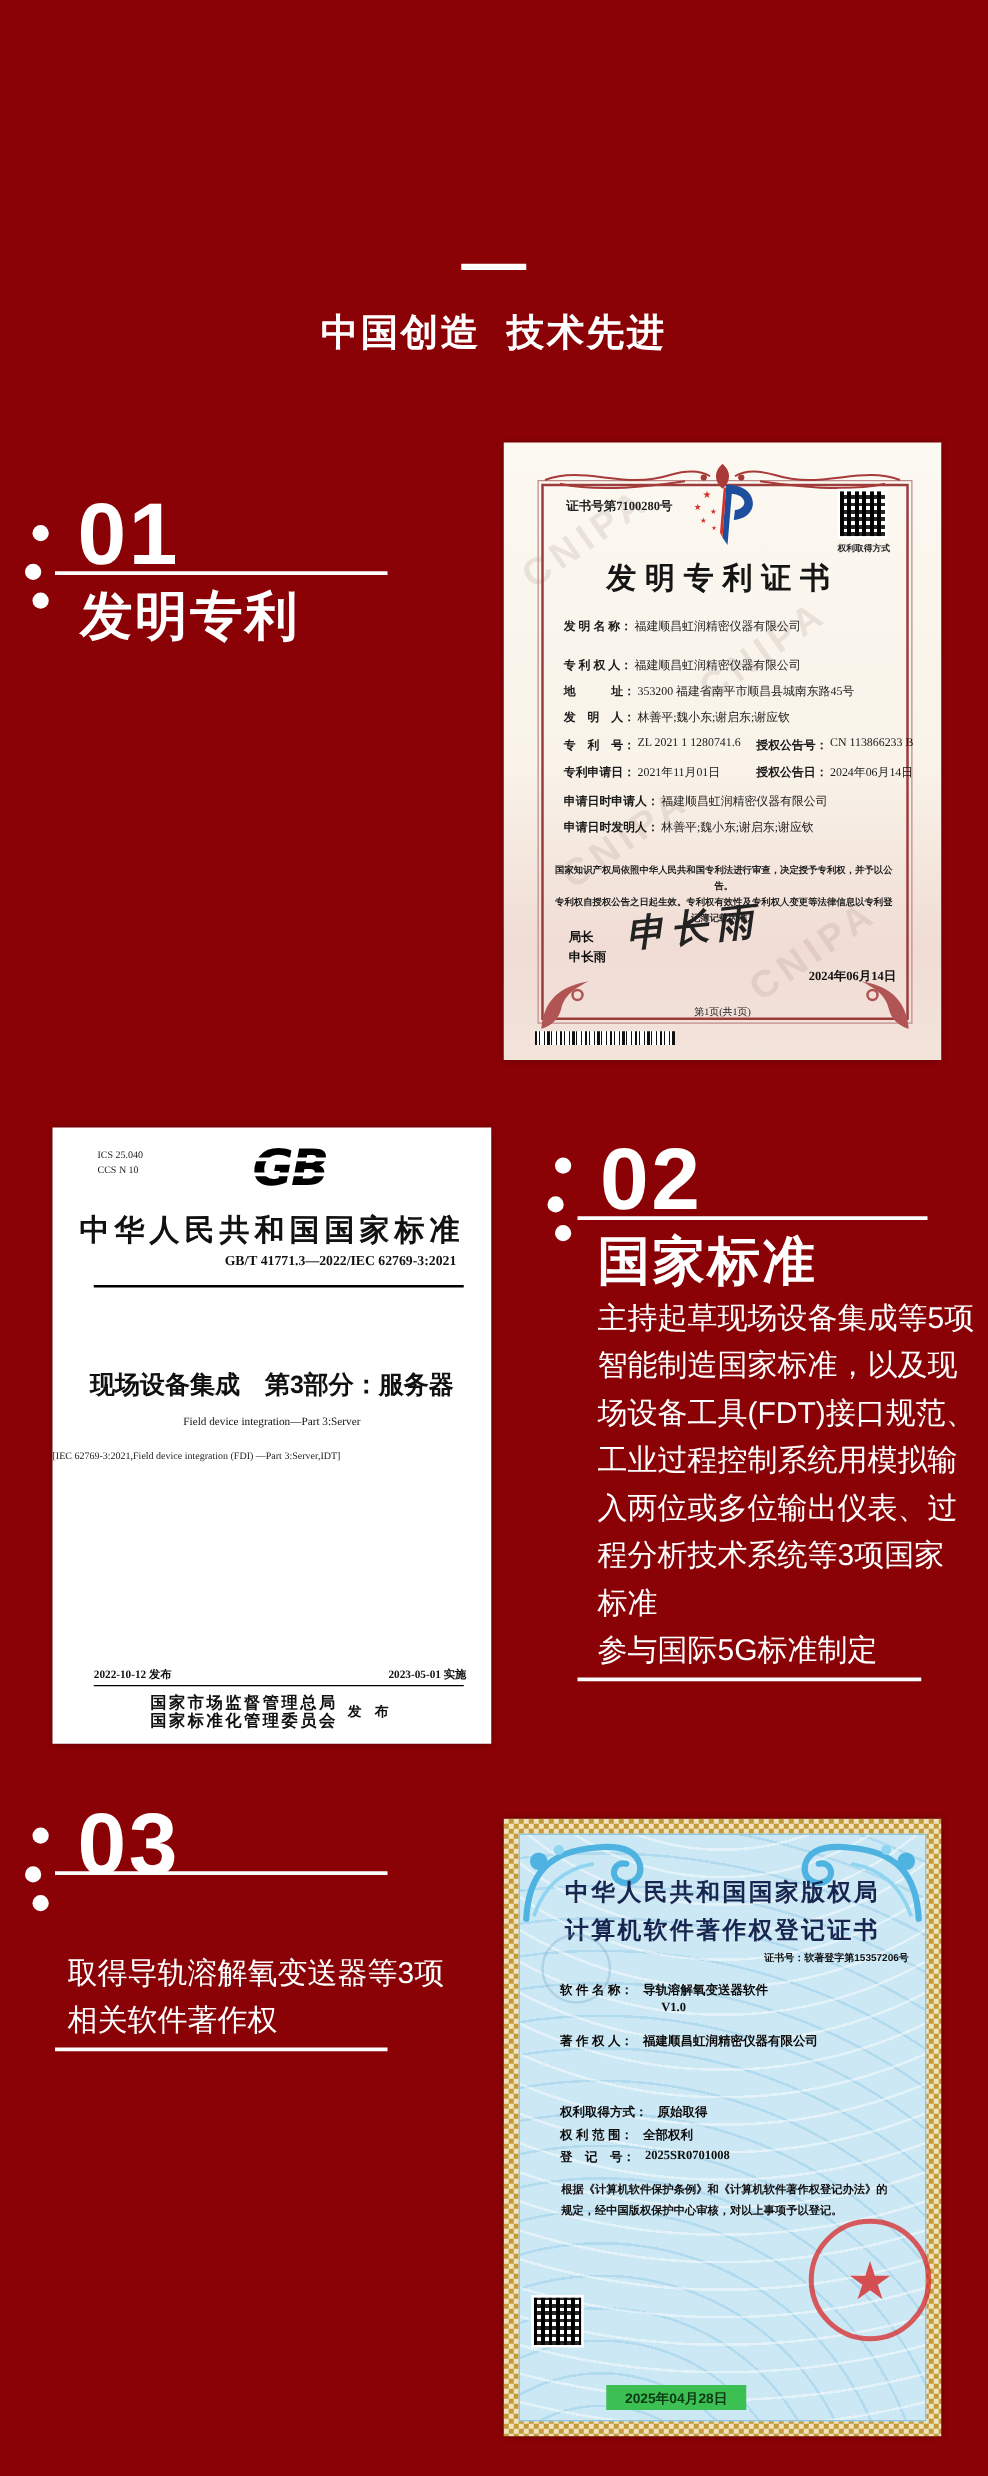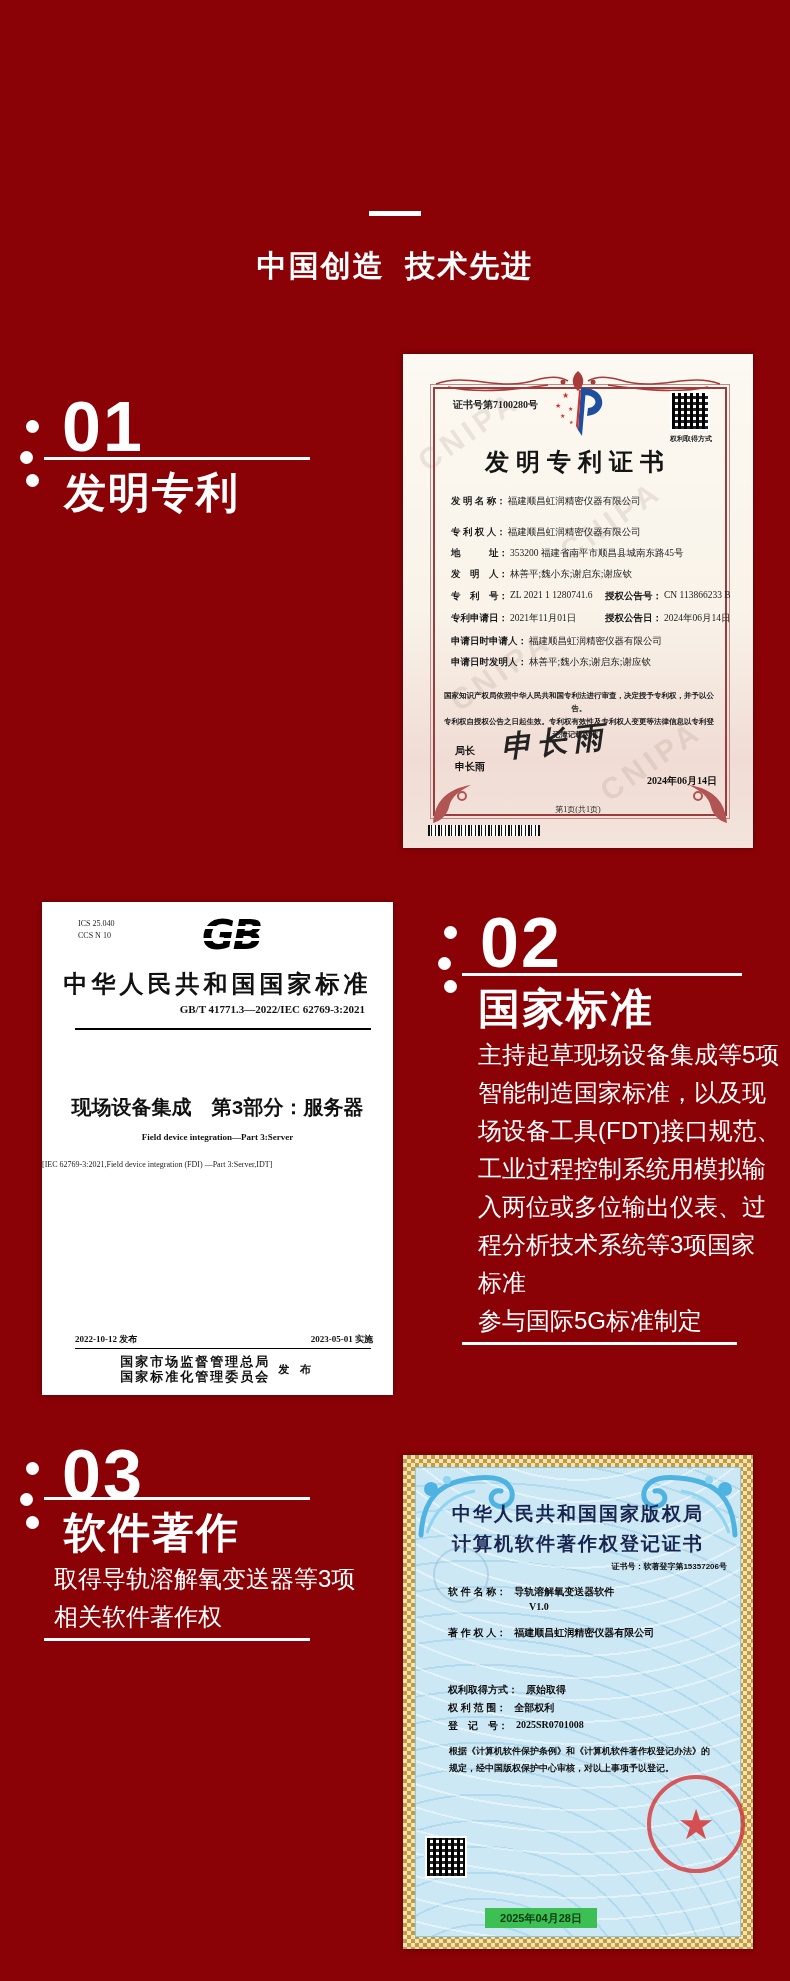--- a/index.html
+++ b/index.html
@@ -68,22 +68,22 @@
           box-shadow:0 0 6px rgba(0,0,0,.35);font-family:"Liberation Serif","DejaVu Serif",serif;}
   .gb-ics{left:36px;top:16px;font-size:8px;line-height:1.5;white-space:pre-line;color:#222;}
   .gb-logo{left:160px;top:10px;width:80px;height:48px;font-family:"DejaVu Sans",sans-serif;
            font-size:40px;font-weight:900;font-style:italic;letter-spacing:-2px;color:#000;}
   .gb-logo .bar{position:absolute;left:-4px;width:84px;height:3px;background:#fff;}
   .gb-title{left:0;top:66px;width:351px;text-align:center;font-size:24px;font-weight:700;
             letter-spacing:4px;}
   .gb-stdno{right:28px;top:101px;font-size:11px;font-weight:700;}
   .gb-line{left:33px;top:126px;width:296px;height:2px;background:#000;}
   .gb-doctitle{left:0;top:192px;width:351px;text-align:center;font-size:20px;font-weight:800;
-               font-family:Liberation Mono, monospace;}
-  .gb-doctitle-en{left:0;top:230px;width:351px;text-align:center;font-size:9px;font-weight:700;}
+               font-family:Liberation Sans, sans-serif;}
+  .gb-doctitle-en{left:0;top:230px;width:351px;text-align:center;font-size:9px;font-weight:400;}
   .gb-iec{left:0;top:258px;width:351px;text-align:left;font-size:8px;color:#222;}
   .gb-date-pub{left:33px;top:431px;font-size:9px;font-weight:700;}
   .gb-date-impl{right:20px;top:431px;font-size:9px;font-weight:700;}
   .gb-dateline{left:33px;top:446px;width:296px;height:1px;background:#000;}
   .gb-issuer{left:0;top:452px;width:351px;display:flex;justify-content:center;align-items:center;}
   .gb-issuer .lines{font-size:13px;font-weight:700;letter-spacing:2px;line-height:15px;
                     text-align:center;white-space:pre-line;}
   .gb-issuer .fabu{font-size:11px;font-weight:700;margin-left:8px;letter-spacing:4px;}
 
   
@@ -274,21 +274,20 @@
 参与国际5G标准制定</div>
   <div class="abs sec-rule" style="left:462px;top:1342px;width:275px;"></div>
 
   <div class="abs dots" style="left:20px;top:1462px;">
     <div class="dot d1"></div>
     <div class="dot d2"></div>
     <div class="dot d3"></div>
   </div>
   <div class="abs sec-num" style="left:62px;top:1440px;">03</div>
   <div class="abs sec-rule" style="left:44px;top:1497px;width:266px;"></div>
-  <div class="abs sec-heading" style="left:64px;top:1512px;">软件著作</div>
   <div class="abs sec-body" style="left:54px;top:1560px;">取得导轨溶解氧变送器等3项
 相关软件著作权</div>
   <div class="abs sec-rule" style="left:44px;top:1638px;width:266px;"></div>
 
   <div class="abs sw-cert">
     <div class="sw-inner"></div>
 
     <svg class="abs sw-corner left" viewBox="0 0 100 70">
       <path d="M4 66 C6 30 22 12 60 9 C80 7 92 12 95 23 C97 35 85 41 77 35 C71 30 75 20 84 22" fill="none" stroke="#4fb3e2" stroke-width="5" stroke-linecap="round"></path>
       <path d="M10 64 C18 40 34 26 58 22" fill="none" stroke="#8fd4f0" stroke-width="3"></path>

